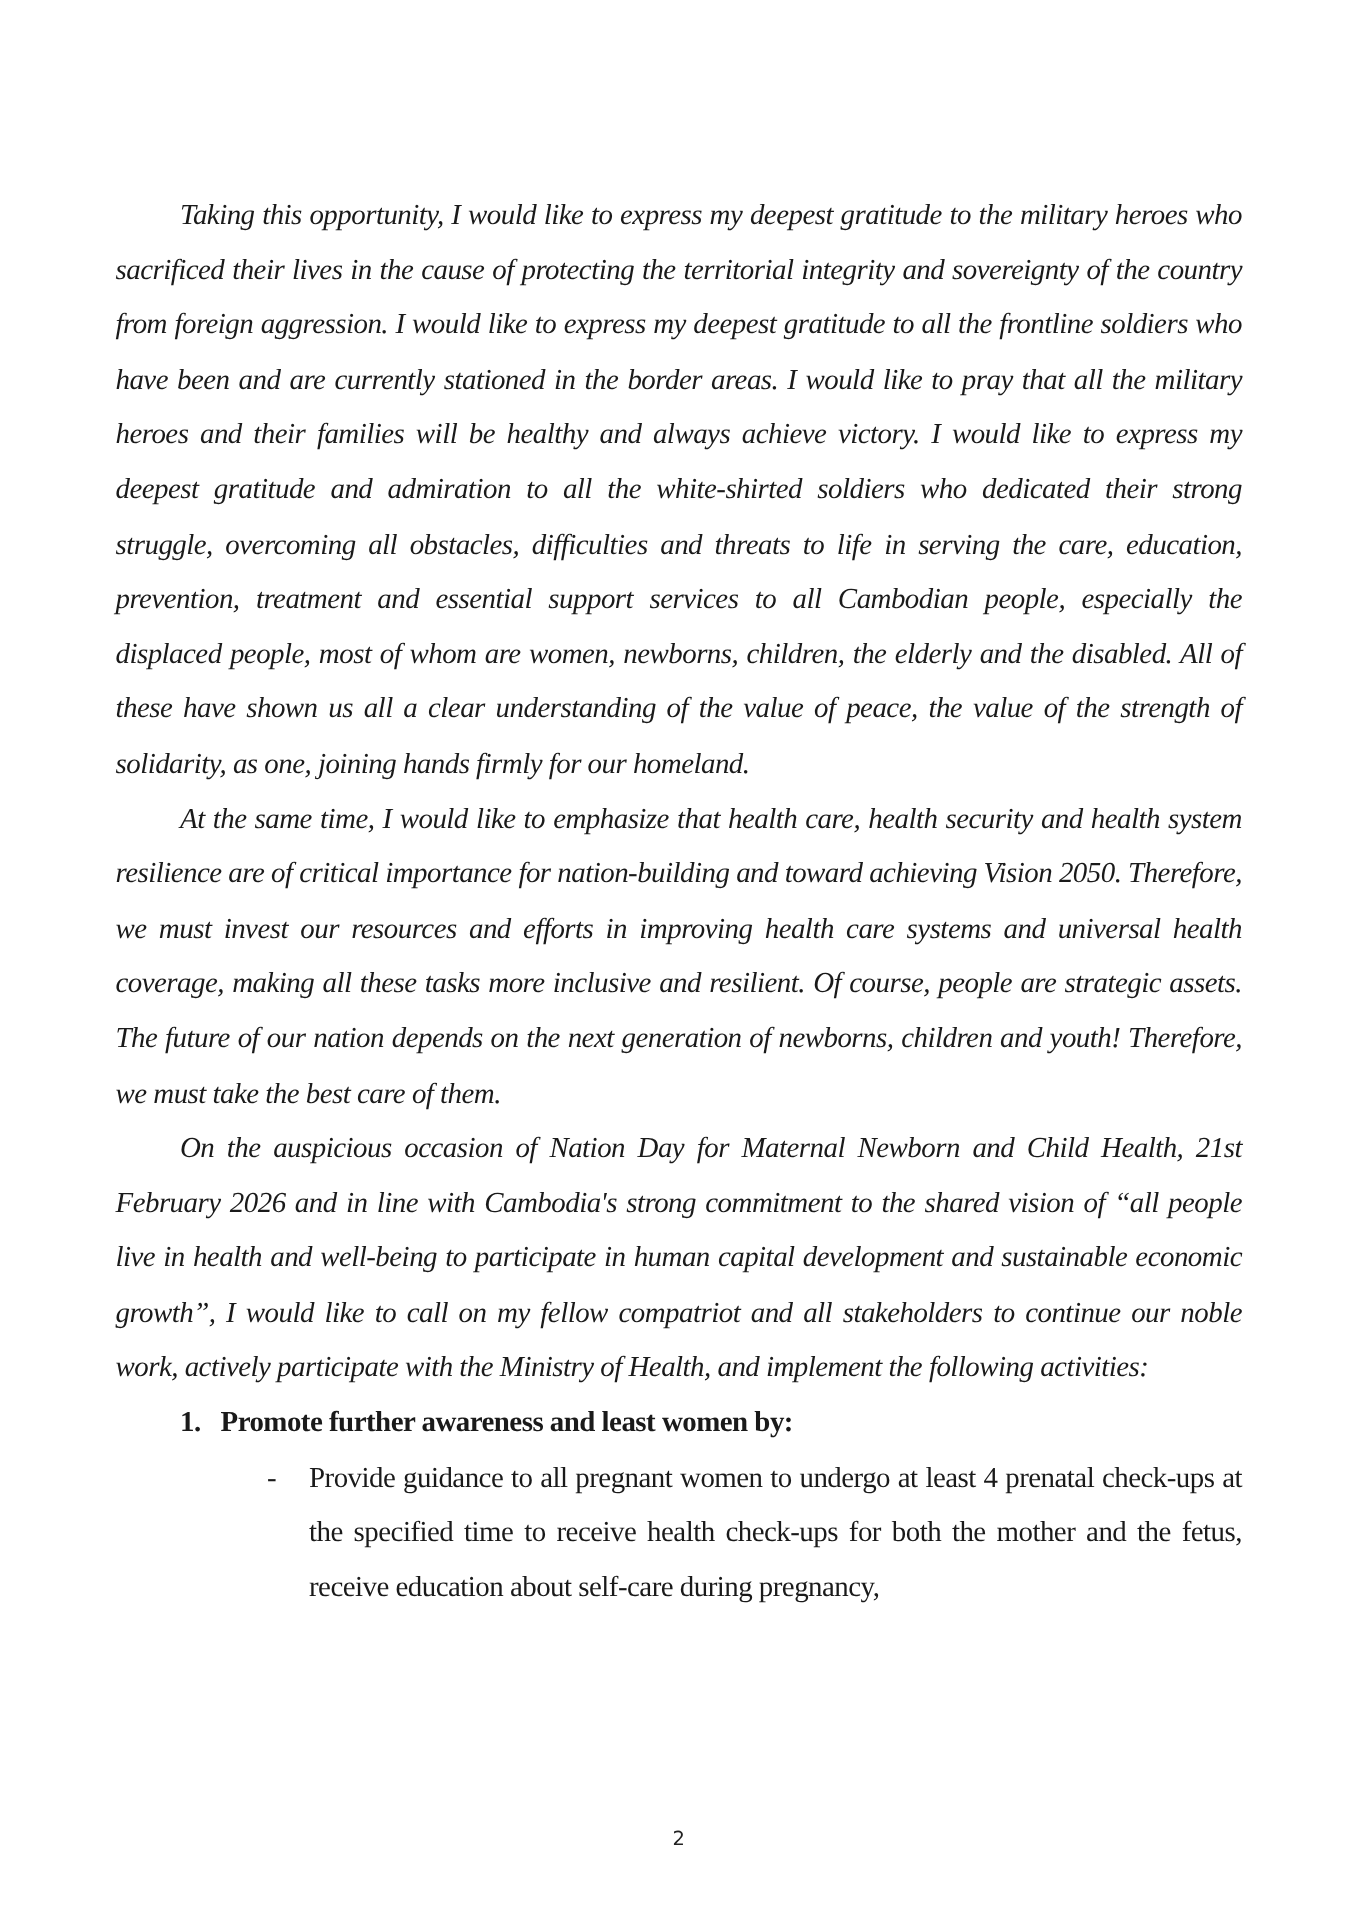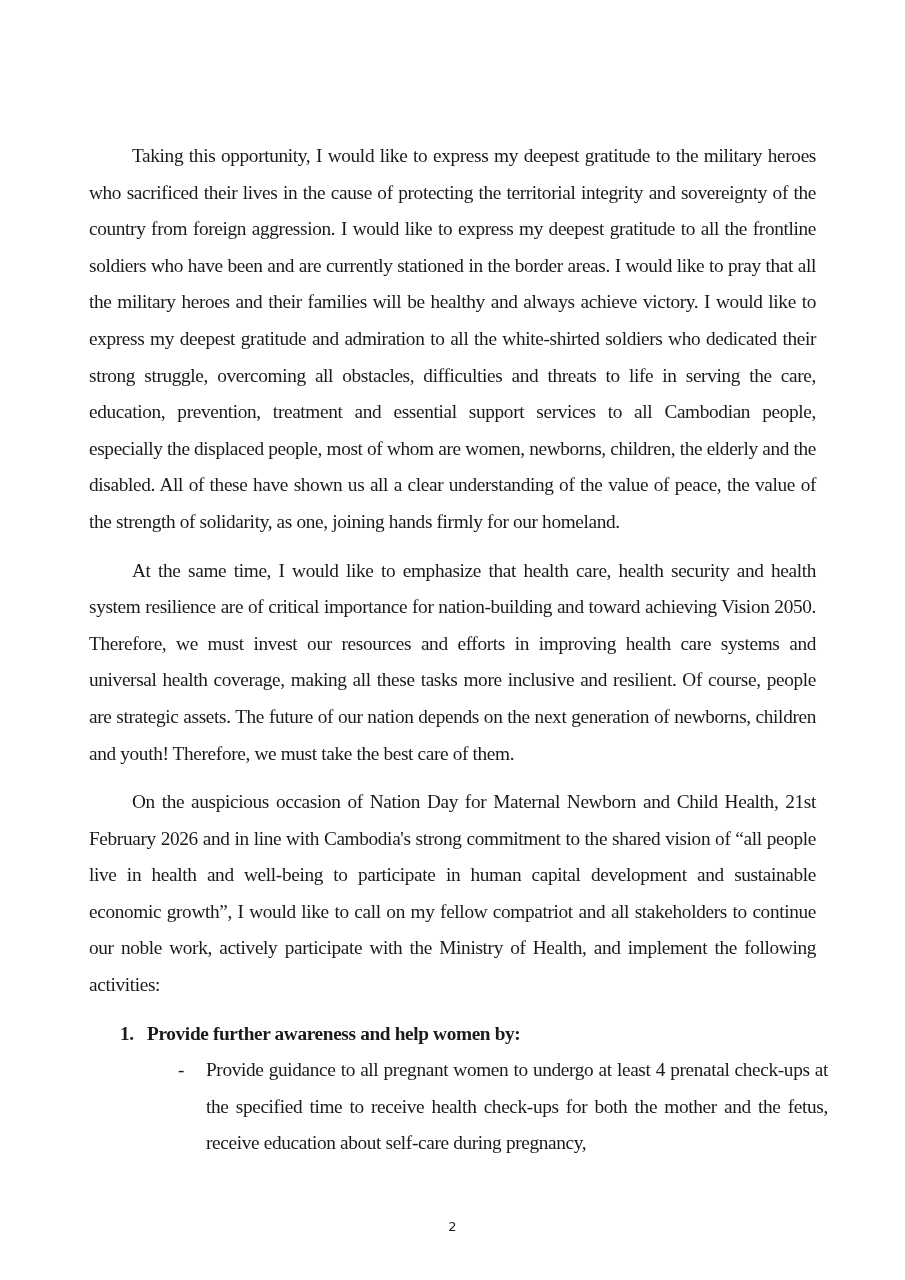--- a/index.html
+++ b/index.html
@@ -19,23 +19,24 @@
       left: 77px;
       top: 126px;
       width: 751px;
       font-family: "Liberation Serif", serif;
       font-size: 19.3px;
       line-height: 36.6px;
       letter-spacing: -0.35px;
       word-spacing: 0px;
     }
     .para {
-      margin: 12px;
+      margin: 0;
       text-align: justify;
       text-indent: 43px;
+      font-style: italic;
     }
     .list-heading {
       margin: 0;
       padding-left: 43px;
       font-weight: bold;
       text-align: left;
     }
     .list-heading .num {
       display: inline-block;
       width: 27px;
@@ -64,21 +65,21 @@
   </style>
 </head>
 <body>
 
 <div class="page">
   <p class="para">Taking this opportunity, I would like to express my deepest gratitude to the military heroes who sacrificed their lives in the cause of protecting the territorial integrity and sovereignty of the country from foreign aggression. I would like to express my deepest gratitude to all the frontline soldiers who have been and are currently stationed in the border areas. I would like to pray that all the military heroes and their families will be healthy and always achieve victory. I would like to express my deepest gratitude and admiration to all the white-shirted soldiers who dedicated their strong struggle, overcoming all obstacles, difficulties and threats to life in serving the care, education, prevention, treatment and essential support services to all Cambodian people, especially the displaced people, most of whom are women, newborns, children, the elderly and the disabled. All of these have shown us all a clear understanding of the value of peace, the value of the strength of solidarity, as one, joining hands firmly for our homeland.</p>
   <p class="para">At the same time, I would like to emphasize that health care, health security and health system resilience are of critical importance for nation-building and toward achieving Vision 2050. Therefore, we must invest our resources and efforts in improving health care systems and universal health coverage, making all these tasks more inclusive and resilient. Of course, people are strategic assets. The future of our nation depends on the next generation of newborns, children and youth! Therefore, we must take the best care of them.</p>
   <p class="para">On the auspicious occasion of Nation Day for Maternal Newborn and Child Health, 21st February 2026 and in line with Cambodia's strong commitment to the shared vision of “all people live in health and well-being to participate in human capital development and sustainable economic growth”, I would like to call on my fellow compatriot and all stakeholders to continue our noble work, actively participate with the Ministry of Health, and implement the following activities:</p>
 
   <p class="list-heading">
-    <span class="num">1.</span><span>Provide further awareness and help women by:</span>
+    <span class="num">1.</span><span>Promote further awareness and least women by:</span>
   </p>
 
   <p class="bullet-item">
     <span class="dash">-</span>
     <span>Provide guidance to all pregnant women to undergo at least 4 prenatal check-ups at the specified time to receive health check-ups for both the mother and the fetus, receive education about self-care during pregnancy,</span>
   </p>
 </div>
 
 <div class="page-number">2</div>
 

